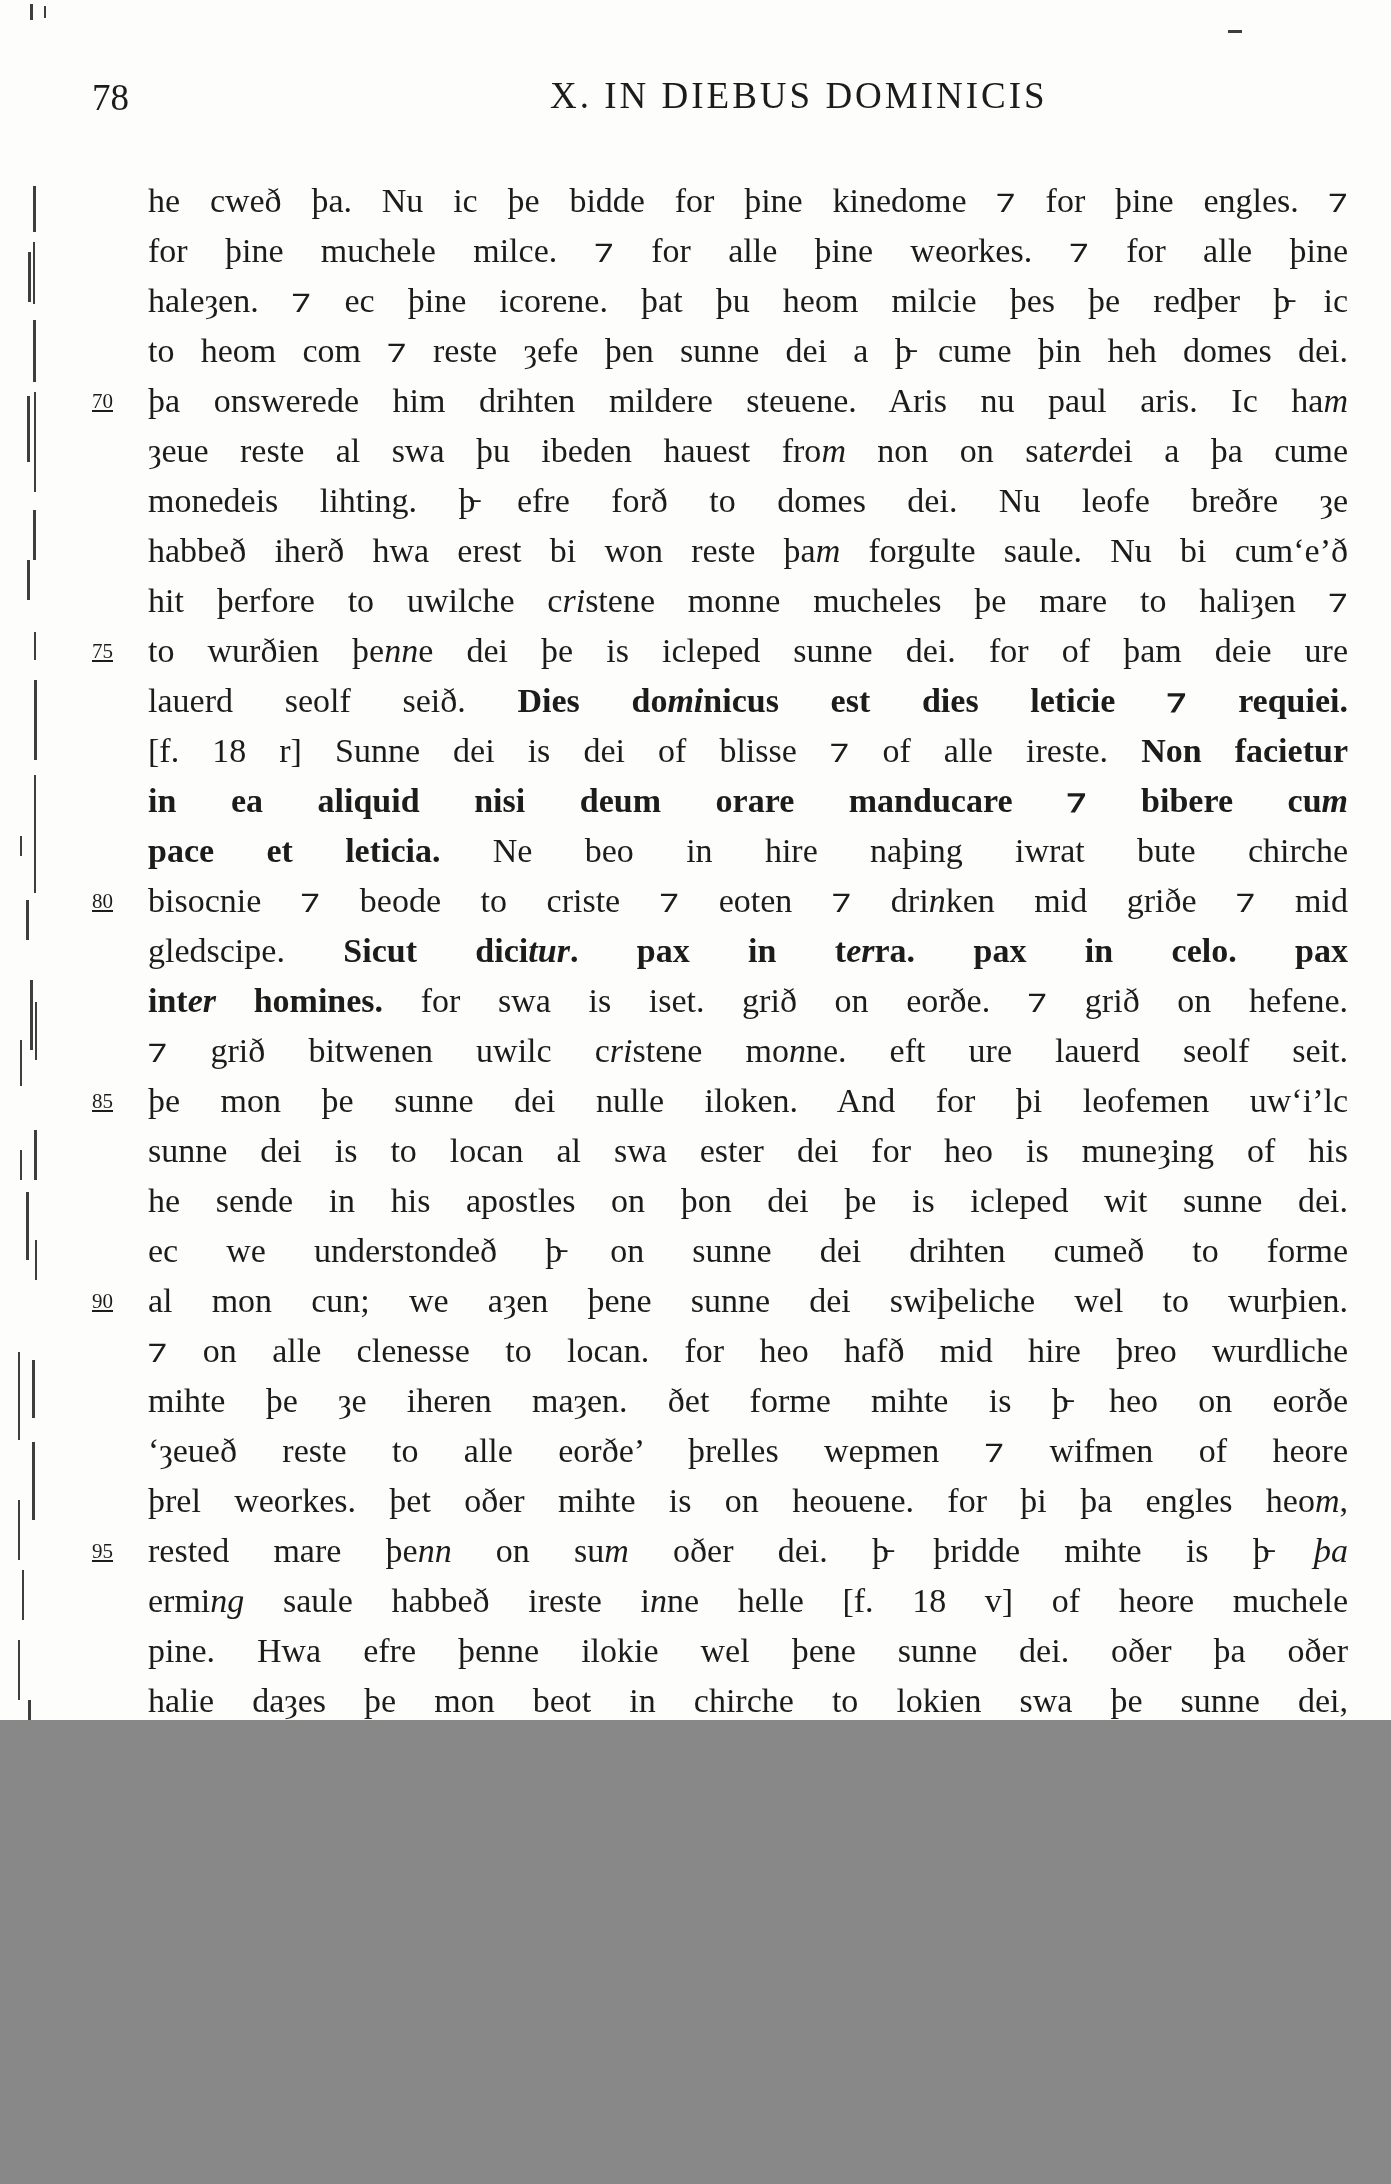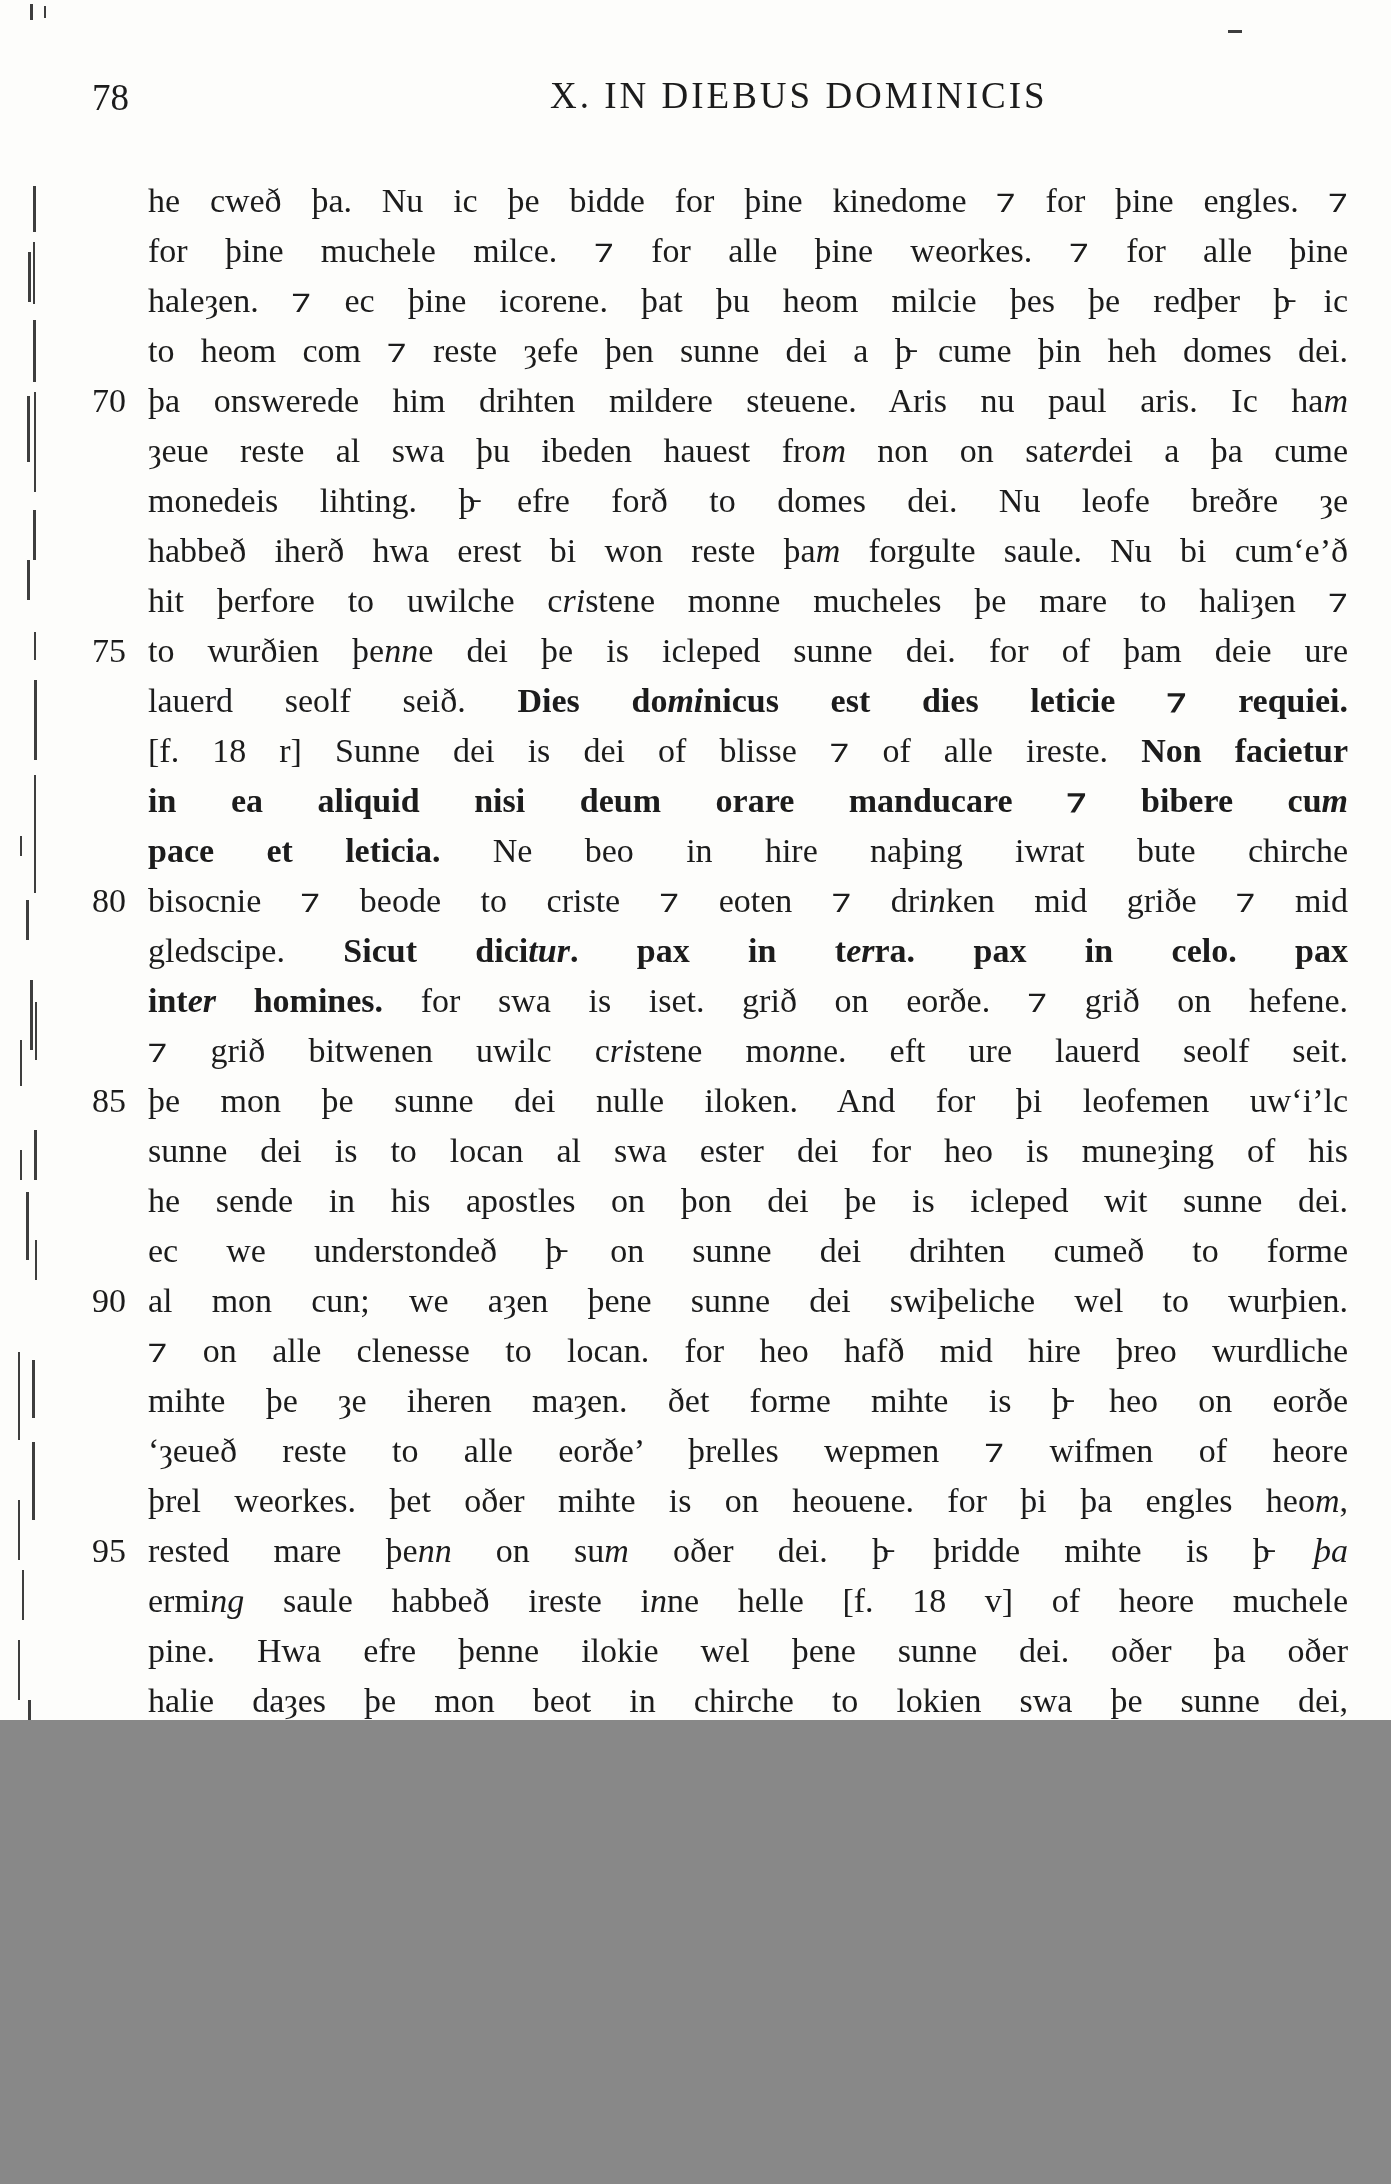--- a/index.html
+++ b/index.html
@@ -28,21 +28,21 @@
   .line {
     position:relative;
     height:50px; line-height:50px;
     font-size:34px;
     text-align:justify;
     text-align-last:justify;
     white-space:normal;
   }
   .lineno {
     position:absolute; left:-56px; top:0; width:48px;
-    text-align:right; font-size:34px; line-height:50px;
+    text-align:right; font-size:21px; line-height:50px;text-decoration:underline;
   }
   .s-n { font-style:normal; font-weight:normal; }
   .s-b { font-weight:bold;margin-top:14px; }
   .s-i { font-style:italic; }
   .s-bi { font-weight:bold; font-style:italic; }
   .footnotes {
     position:absolute; left:133px; top:1886px; width:1220px;
     font-size:29px; line-height:49px;
   }
   .fline { white-space:pre-wrap; }

